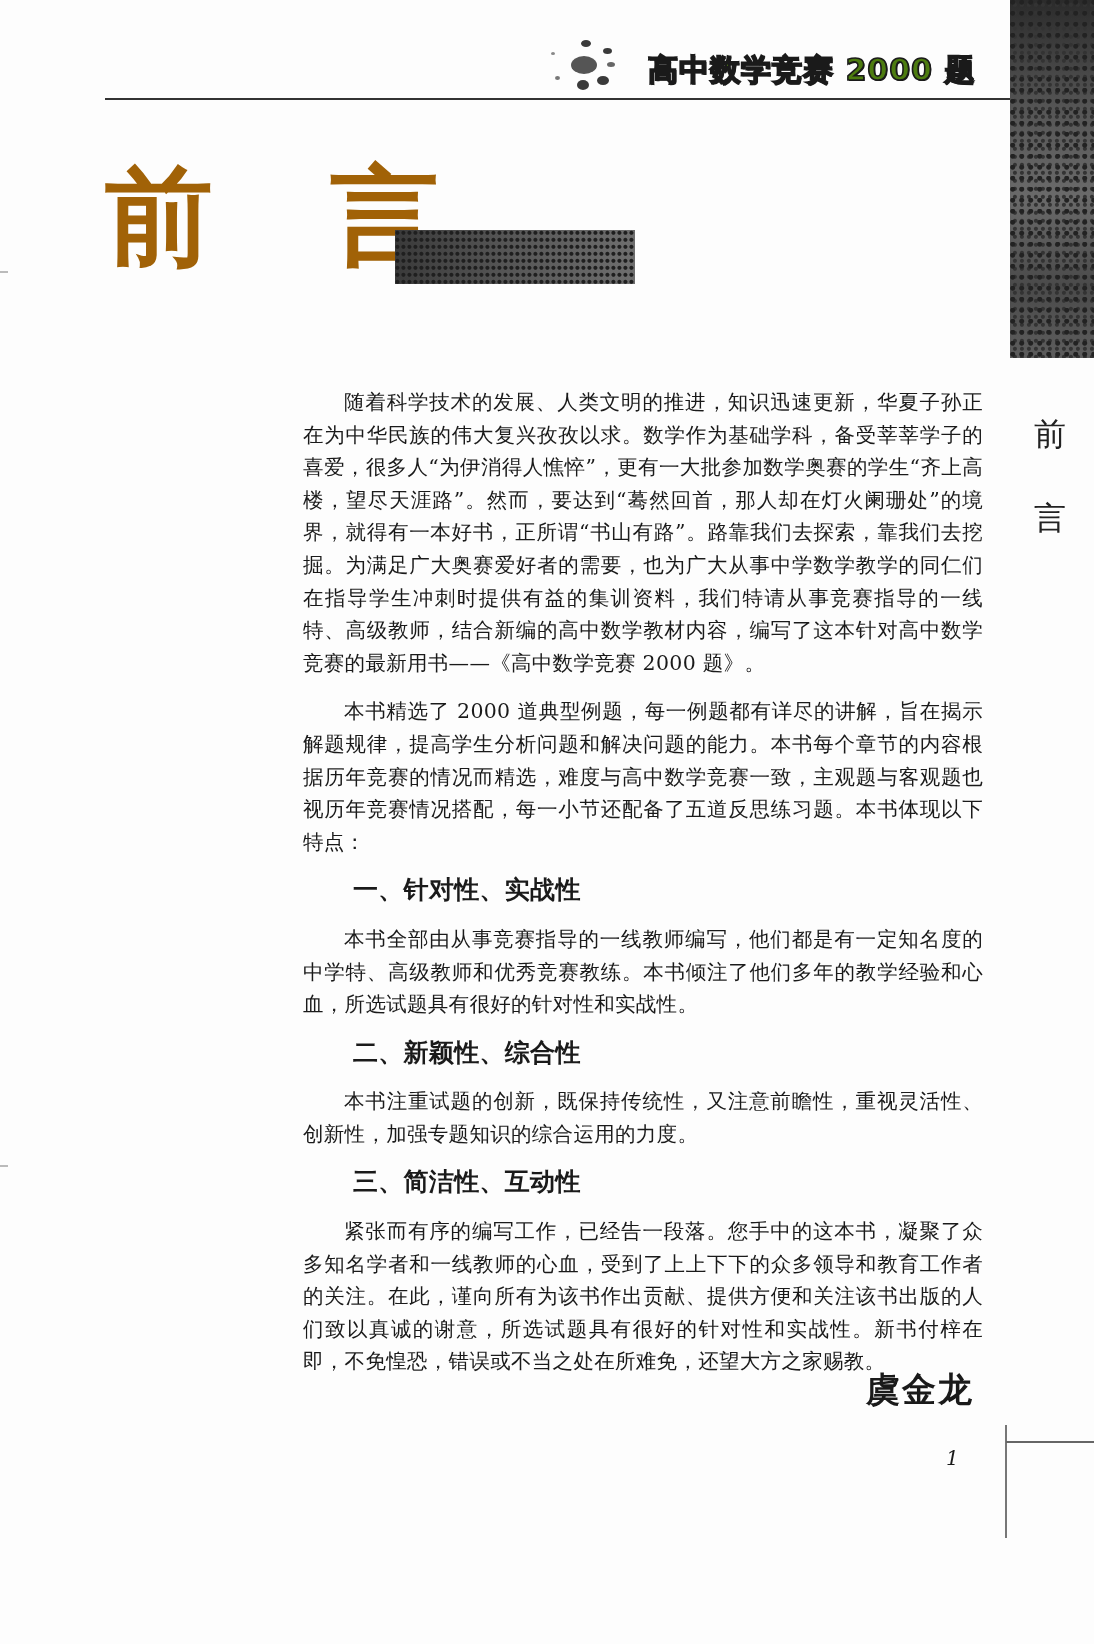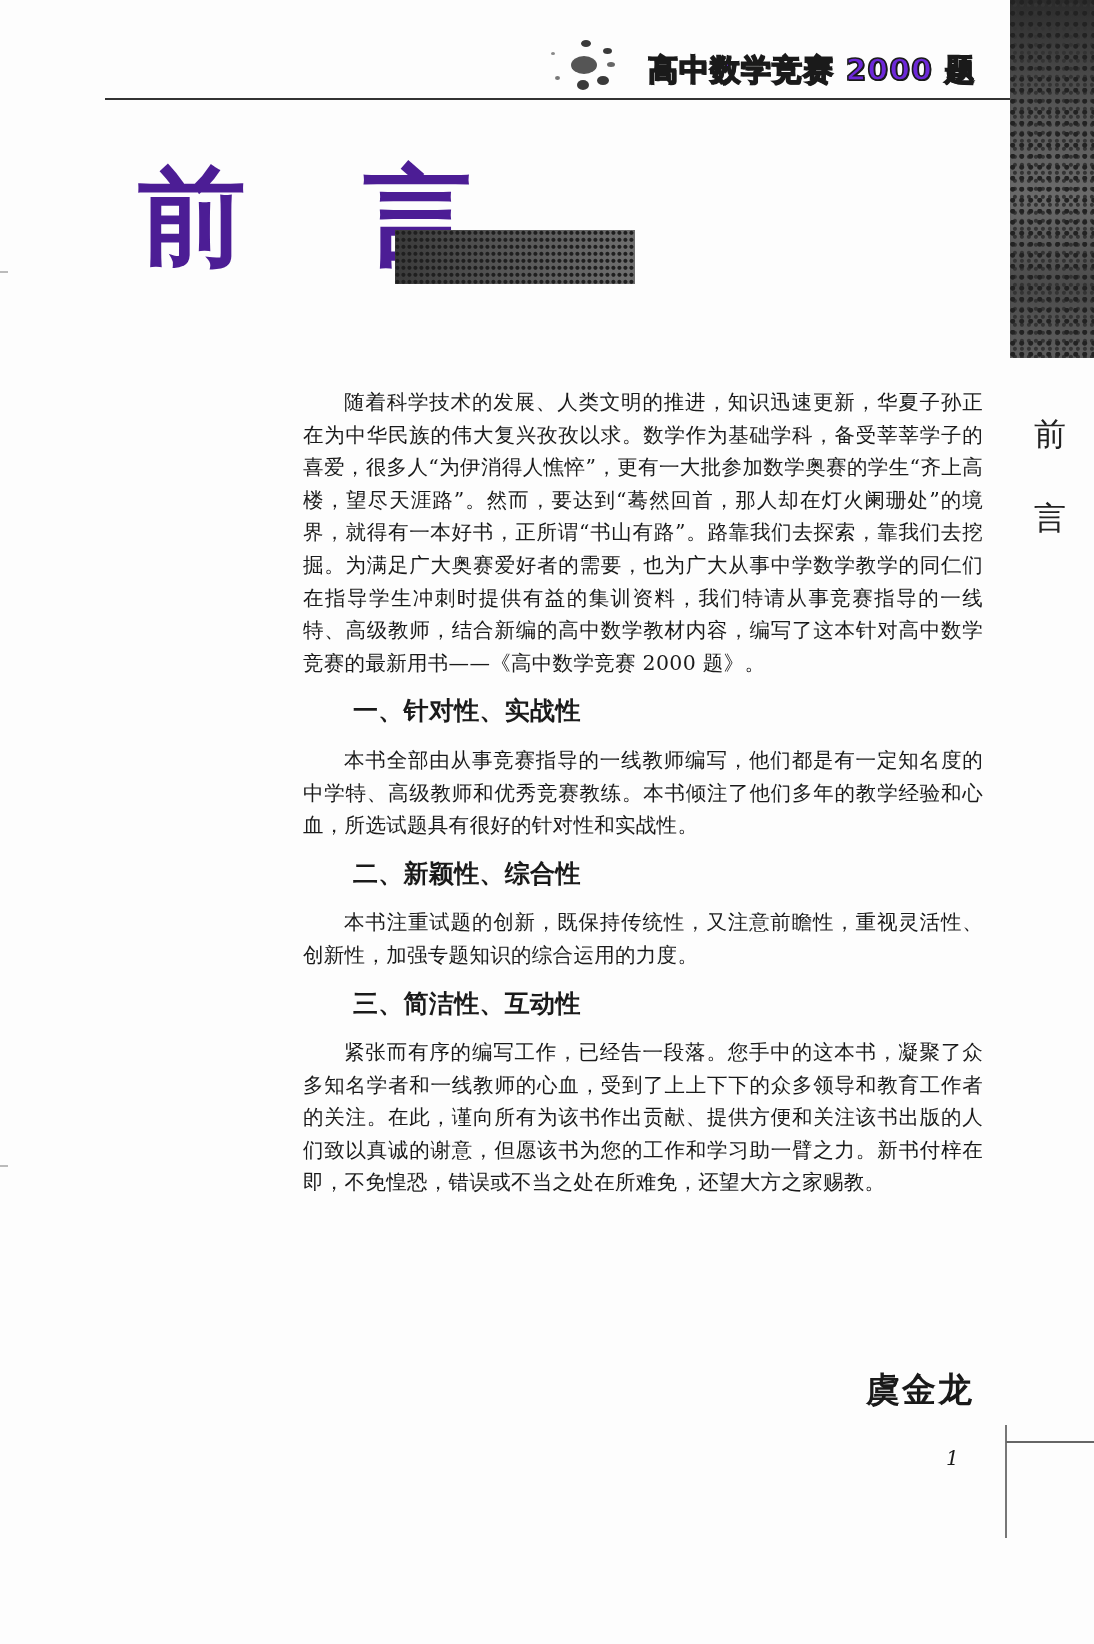--- a/index.html
+++ b/index.html
@@ -15,31 +15,31 @@
       radial-gradient(circle at 30% 20%, #222 0 2px, transparent 3px) 0 0/9px 11px,
       radial-gradient(circle at 70% 60%, #333 0 1.5px, transparent 2.5px) 0 0/7px 8px,
       linear-gradient(180deg, #2b2b2b 0%, #555 30%, #6a6a6a 55%, #4a4a4a 80%, #5d5d5d 100%);
   }
   
   .header { position: absolute; left: 0; top: 30px; width: 1010px; height: 72px; }
   .logo { position: absolute; left: 545px; top: 8px; width: 85px; height: 60px; }
   .logo span { position: absolute; border-radius: 50%; background: #3a3a3a; }
   .header-title {
     position: absolute; left: 648px; top: 20px; font-size: 30px; font-weight: bold;
-    letter-spacing: 1px; color: #6d28d9;
+    letter-spacing: 1px; color: #4d7c0f;
     -webkit-text-stroke: 1.6px #1a1a1a; font-family: "DejaVu Sans", sans-serif;
     text-shadow: 1px 1px 0 #1a1a1a;
   }
   .header-rule {
     position: absolute; left: 105px; top: 68px; width: 905px; height: 2px; background: #333;
   }
   
   .chapter-title {
     position: absolute; left: 105px; top: 163px; font-size: 108px; font-weight: bold;
-    font-family: "DejaVu Sans", sans-serif; letter-spacing: 40px; line-height: 1; color: #4c1d95; margin-left: 33px;
+    font-family: "DejaVu Sans", sans-serif; letter-spacing: 40px; line-height: 1; color: #a16207;
   }
   .title-bar {
     position: absolute; left: 395px; top: 230px; width: 240px; height: 54px;
     background:
       radial-gradient(circle at 40% 40%, #1f1f1f 0 1.5px, transparent 2.5px) 0 0/6px 7px,
       linear-gradient(90deg, #3a3a3a 0%, #555 45%, #6e6e6e 100%);
   }
   
   .side-tab {
     position: absolute; left: 1030px; top: 392px; width: 40px; font-size: 32px;
@@ -86,26 +86,27 @@
 <div class="chapter-title">前 言</div>
 <div class="title-bar"></div>
 
 <div class="side-tab">
   <div>前</div>
   <div>言</div>
 </div>
 
 <div class="content">
   <p>随着科学技术的发展、人类文明的推进，知识迅速更新，华夏子孙正在为中华民族的伟大复兴孜孜以求。数学作为基础学科，备受莘莘学子的喜爱，很多人“为伊消得人憔悴”，更有一大批参加数学奥赛的学生“齐上高楼，望尽天涯路”。然而，要达到“蓦然回首，那人却在灯火阑珊处”的境界，就得有一本好书，正所谓“书山有路”。路靠我们去探索，靠我们去挖掘。为满足广大奥赛爱好者的需要，也为广大从事中学数学教学的同仁们在指导学生冲刺时提供有益的集训资料，我们特请从事竞赛指导的一线特、高级教师，结合新编的高中数学教材内容，编写了这本针对高中数学竞赛的最新用书——《高中数学竞赛 2000 题》。</p>
+  <p>本书精选了 2000 道典型例题，每一例题都有详尽的讲解，旨在揭示解题规律，提高学生分析问题和解决问题的能力。本书每个章节的内容根据历年竞赛的情况而精选，难度与高中数学竞赛一致，主观题与客观题也视历年竞赛情况搭配，每一小节还配备了五道反思练习题。本书体现以下特点：</p>
   <p class="heading">一、针对性、实战性</p>
   <p>本书全部由从事竞赛指导的一线教师编写，他们都是有一定知名度的中学特、高级教师和优秀竞赛教练。本书倾注了他们多年的教学经验和心血，所选试题具有很好的针对性和实战性。</p>
   <p class="heading">二、新颖性、综合性</p>
   <p>本书注重试题的创新，既保持传统性，又注意前瞻性，重视灵活性、创新性，加强专题知识的综合运用的力度。</p>
   <p class="heading">三、简洁性、互动性</p>
-  <p>紧张而有序的编写工作，已经告一段落。您手中的这本书，凝聚了众多知名学者和一线教师的心血，受到了上上下下的众多领导和教育工作者的关注。在此，谨向所有为该书作出贡献、提供方便和关注该书出版的人们致以真诚的谢意，但愿该书为您的工作和学习助一臂之力。新书付梓在即，不免惶恐，错误或不当之处在所难免，还望大方之家赐教。</p>
+  <p>紧张而有序的编写工作，已经告一段落。您手中的这本书，凝聚了众多知名学者和一线教师的心血，受到了上上下下的众多领导和教育工作者的关注。在此，谨向所有为该书作出贡献、提供方便和关注该书出版的人们致以真诚的谢意，所选试题具有很好的针对性和实战性。新书付梓在即，不免惶恐，错误或不当之处在所难免，还望大方之家赐教。</p>
 </div>
 
 <div class="signature">虞金龙</div>
 <div class="page-number">1</div>
 
 <div class="corner-v"></div>
 <div class="corner-h"></div>
 <div class="edge-mark" style="top:271px;"></div>
 <div class="edge-mark" style="top:1165px;"></div>
 

